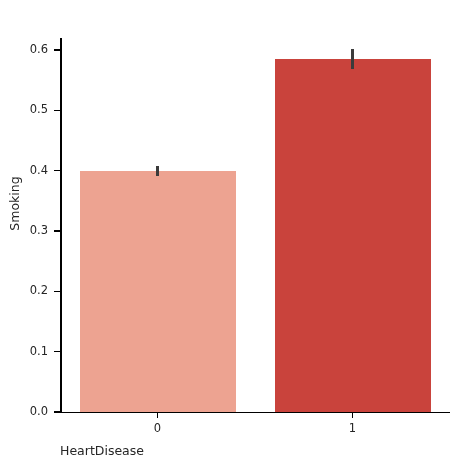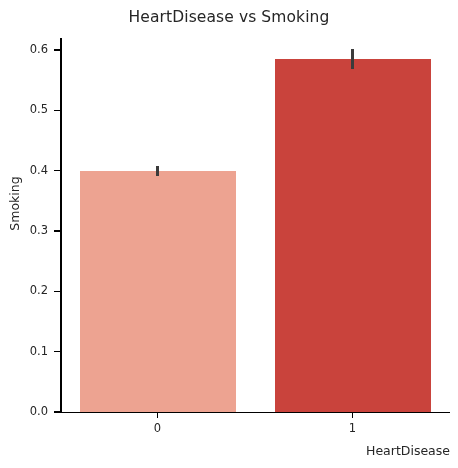--- a/index.html
+++ b/index.html
@@ -80,21 +80,21 @@
     margin-left: -20px;
     text-align: center;
     font-size: 11.5px;
     color: #262626;
   }
   #xlabel {
     position: absolute;
     left: 60px;
     top: 443px;
     width: 390px;
-    text-align: right;
+    text-align: left;
     font-size: 12.5px;
     color: #262626;
   }
   #ylabel {
     position: absolute;
     left: -46px;
     top: 196px;
     width: 120px;
     text-align: center;
     font-size: 12.5px;
@@ -110,21 +110,20 @@
     position: absolute;
     width: 3px;
     background: #3b3b3b;
   }
 </style>
 </head>
 <body>
 
 <div id="figure">
 
-  <div id="chart-title">HeartDisease vs Smoking</div>
 
   <div id="left-spine"></div>
   <div id="bottom-spine"></div>
 
   <div id="y-axis">
       <div class="y-tick-mark" style="top: 411.3px;"></div>
       <div class="y-tick-label" style="top: 404px;">0.0</div>
       <div class="y-tick-mark" style="top: 350.977px;"></div>
       <div class="y-tick-label" style="top: 343.677px;">0.1</div>
       <div class="y-tick-mark" style="top: 290.655px;"></div>

